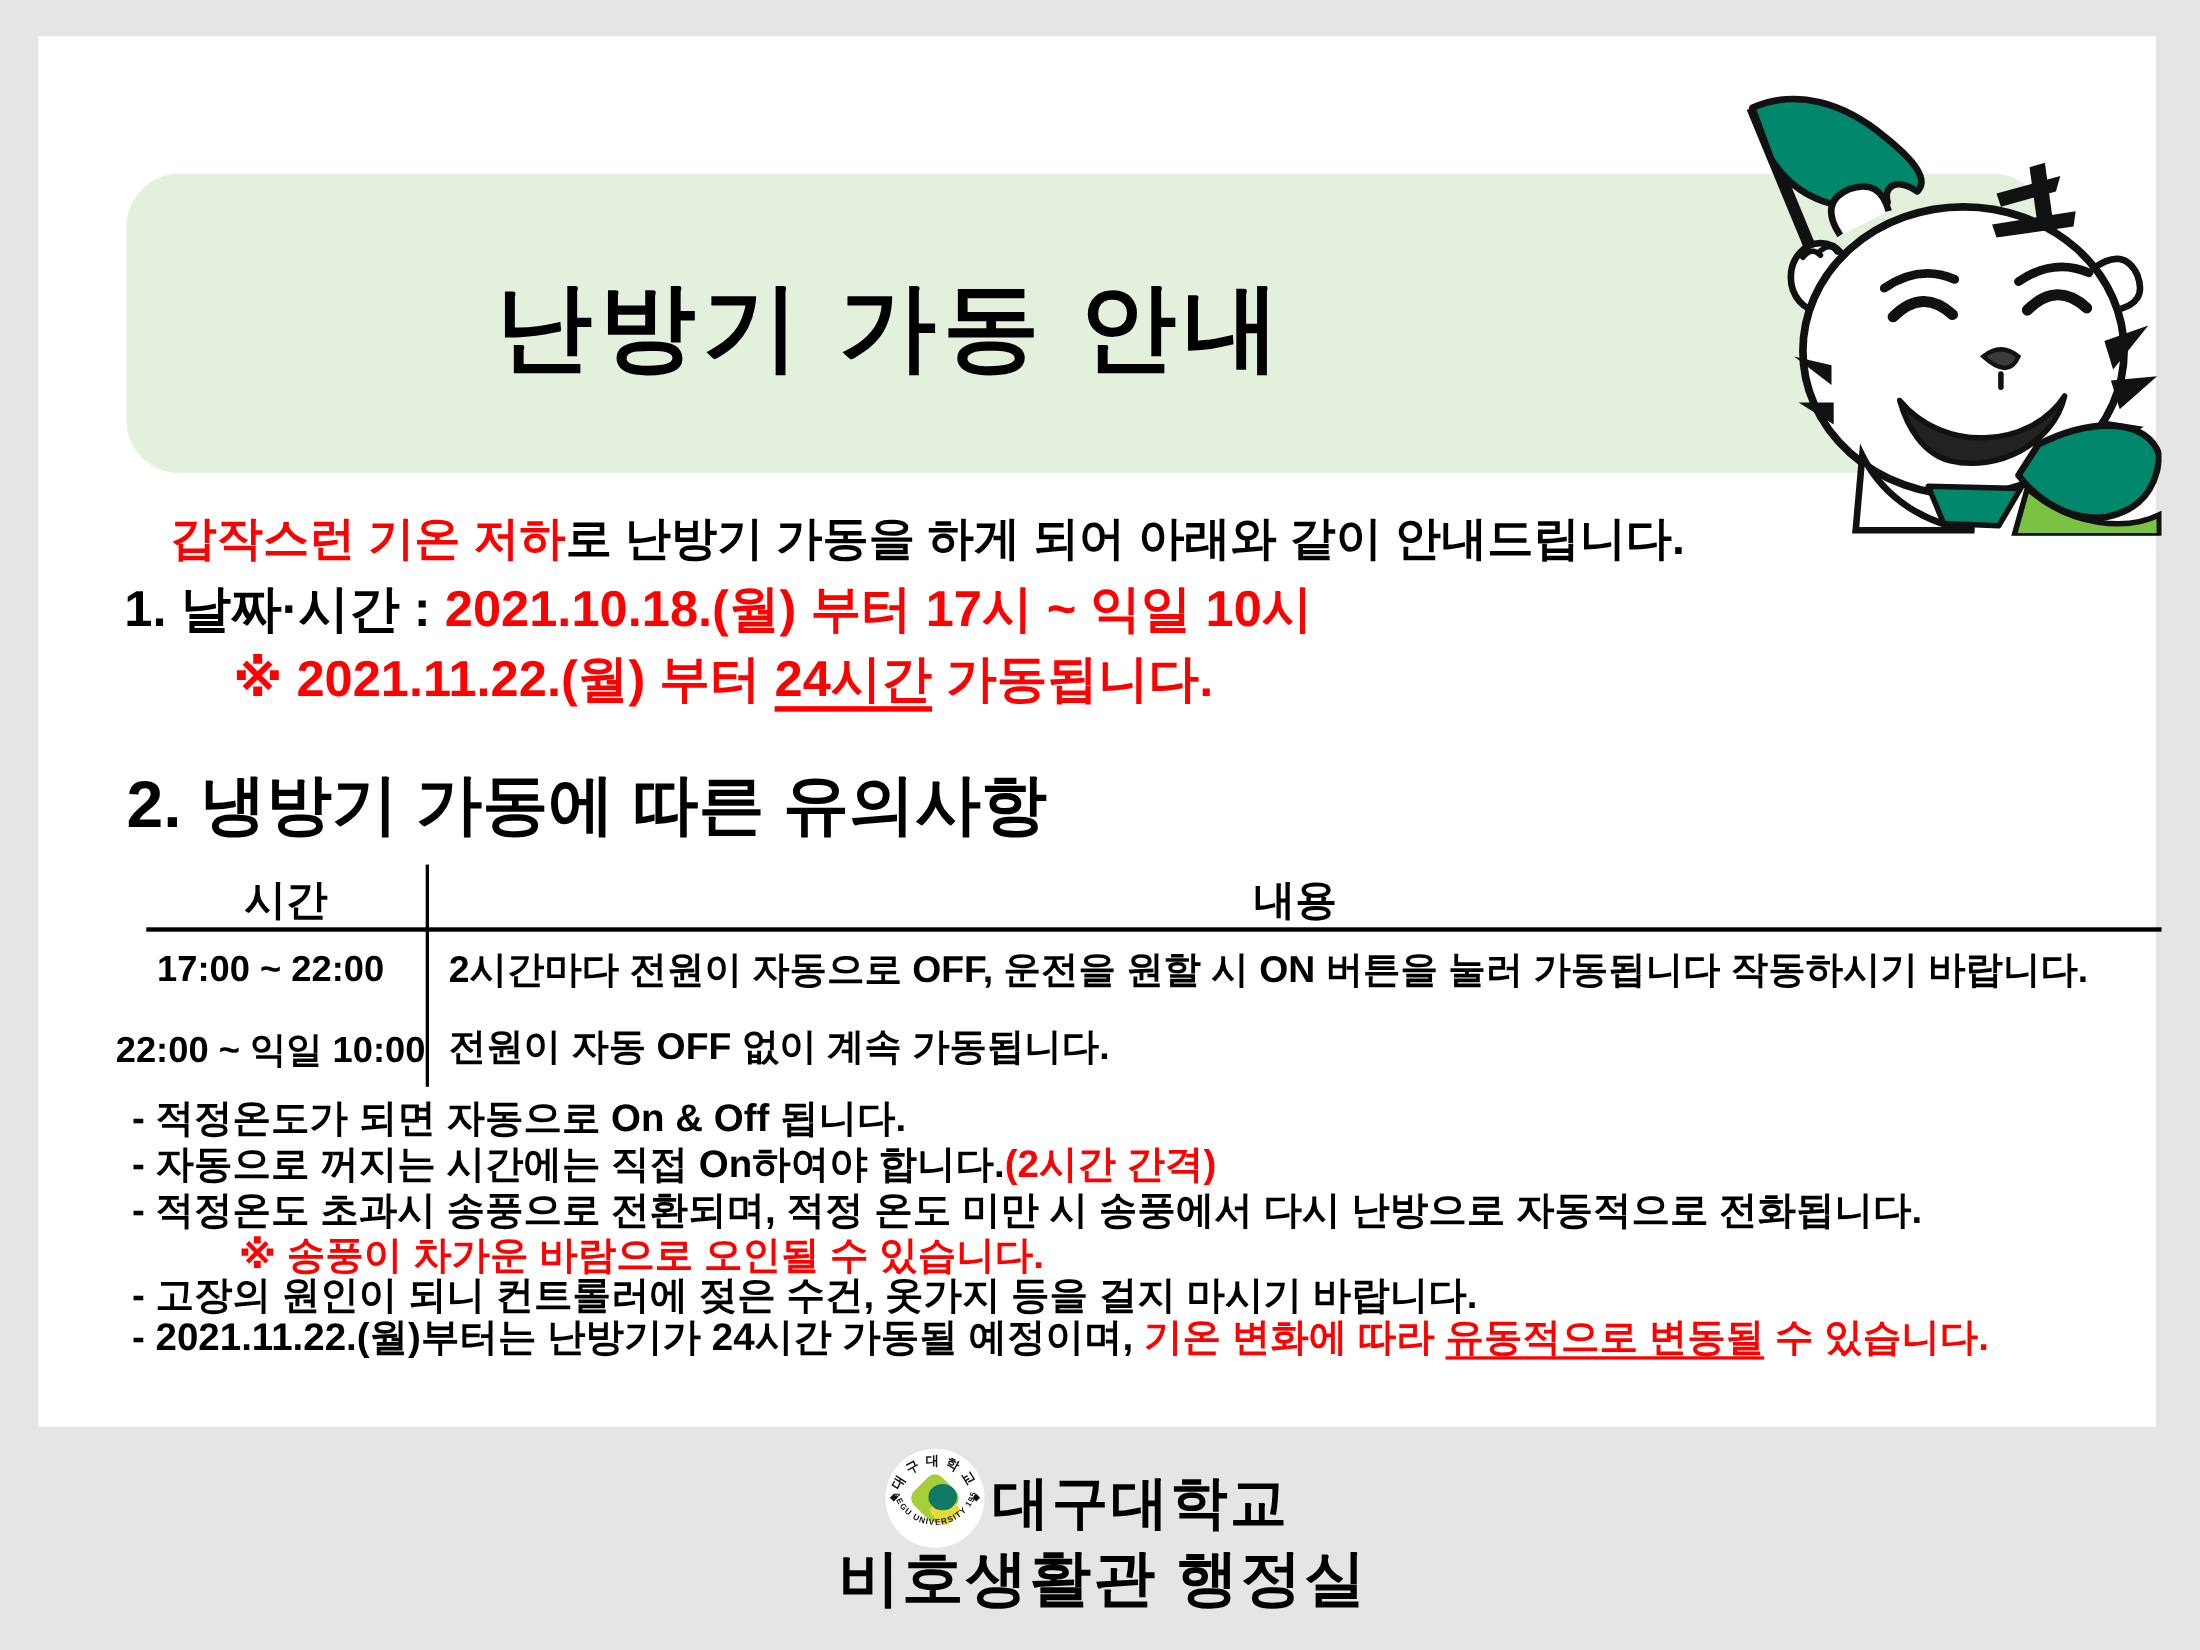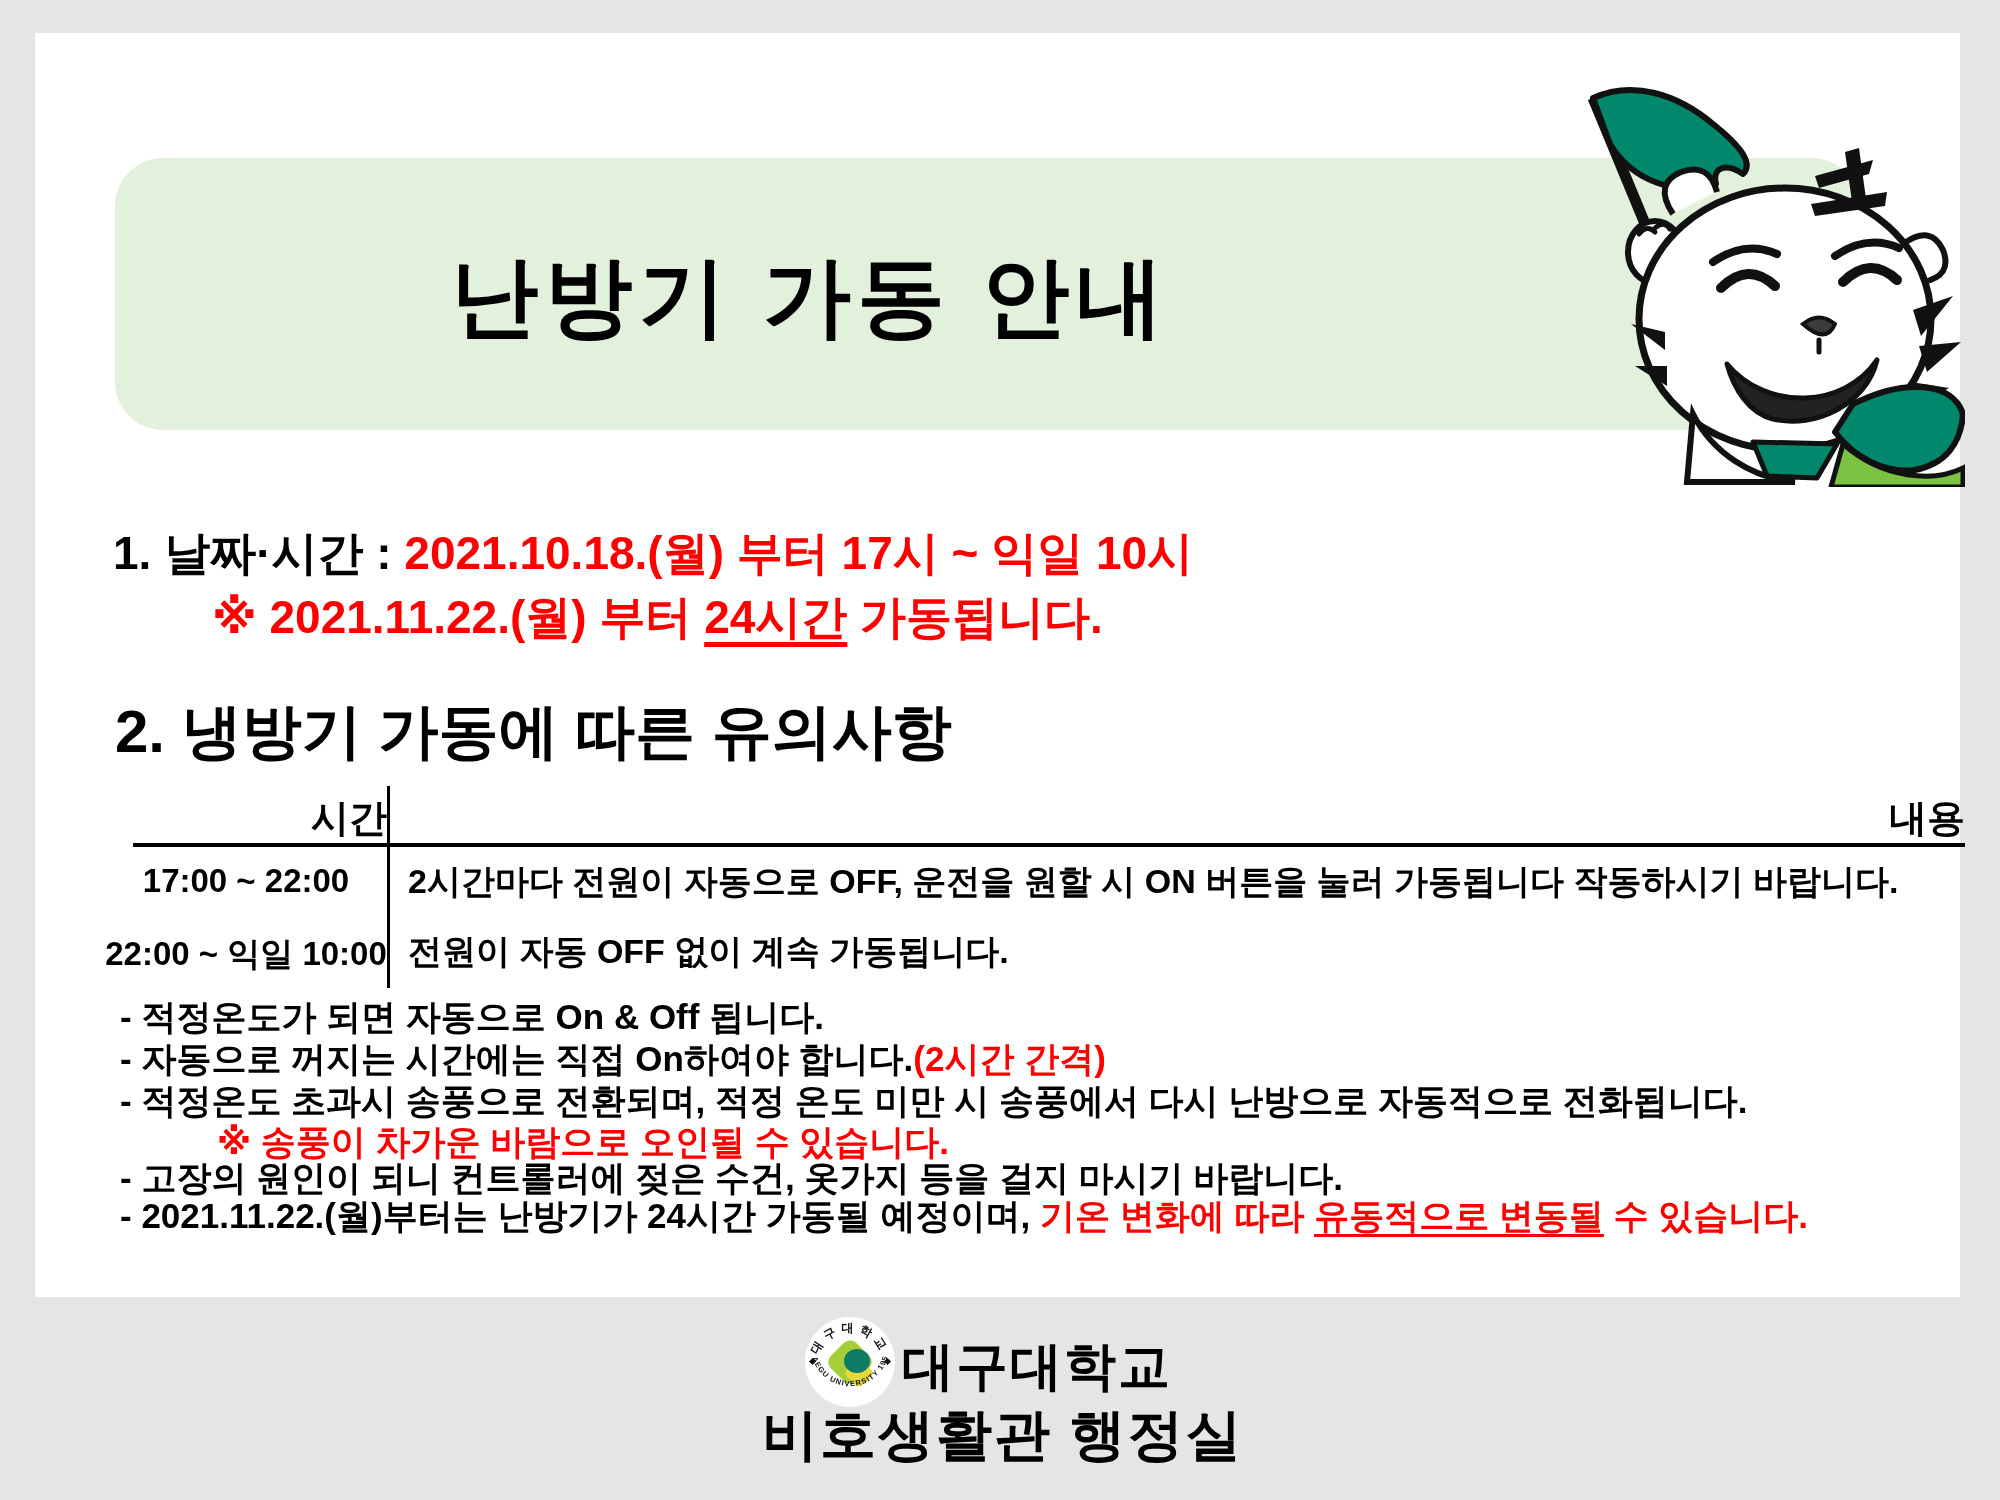--- a/index.html
+++ b/index.html
@@ -16,21 +16,21 @@
     font-size:88px;font-weight:900;letter-spacing:6px;white-space:nowrap;
   }
   .line{position:absolute;white-space:nowrap;line-height:1.15;}
   .red{color:#FF0000;}
   .ul-big{text-decoration:underline;text-decoration-thickness:5px;text-underline-offset:9px;}
   .ul-small{text-decoration:underline;text-decoration-thickness:3px;text-underline-offset:6px;}
   #intro{left:155px;top:466px;font-size:42px;}
   #item1{left:113px;top:527px;font-size:46px;}
   #item1-note{left:212px;top:591px;font-size:46px;}
   #sec2{left:115px;top:697px;font-size:60px;}
-  .th{position:absolute;font-size:38px;text-align:right;}
+  .th{position:absolute;font-size:38px;text-align:center;}
   #th-time{left:133px;top:793px;width:254px;}
   #th-content{left:390px;top:793px;width:1575px;}
   #hline{position:absolute;left:133px;top:843px;width:1832px;height:4px;background:#000;}
   #vline{position:absolute;left:387px;top:786px;width:3px;height:202px;background:#000;}
   .td-time{position:absolute;left:105px;width:282px;text-align:center;font-size:33px;white-space:nowrap;}
   .td-content{position:absolute;left:408px;font-size:34px;white-space:nowrap;}
   #r1-time{top:862px;}
   #r1-content{top:859px;}
   #r2-time{top:932px;}
   #r2-content{top:929px;}
@@ -90,20 +90,23 @@
     <polygon points="404,264 446,260 412,290" fill="#111"></polygon>
     <polygon points="396,300 434,306 402,324" fill="#111"></polygon>
 
     <path d="M238,360 L322,362 L302,396 L252,394 Z" fill="#00876C" stroke="#111" stroke-width="5" stroke-linejoin="round"></path>
     <path d="M338,322 C390,296 438,300 448,332 C446,362 430,382 400,388 C368,392 338,374 320,350 Z" fill="#00876C" stroke="#111" stroke-width="6" stroke-linejoin="round"></path>
     <path d="M328,362 C368,398 420,400 448,386 L448,405 L316,405 Z" fill="#7CC242" stroke="#111" stroke-width="5"></path>
 
     <path d="M178,332 C198,372 238,396 280,400 L172,400 Z" fill="#fff" stroke="#111" stroke-width="6"></path>
   </svg>
 
+  <div class="line" id="intro">
+    <span class="red">갑작스런 기온 저하</span><span>로 난방기 가동을 하게 되어 아래와 같이 안내드립니다.</span>
+  </div>
 
   <div class="line" id="item1">
     <span>1. 날짜·시간 : </span><span class="red">2021.10.18.(월) 부터 17시 ~ 익일 10시</span>
   </div>
   <div class="line red" id="item1-note">
     <span>※ 2021.11.22.(월) 부터 </span><span class="ul-big">24시간</span><span> 가동됩니다.</span>
   </div>
 
   <div class="line" id="sec2">2. 냉방기 가동에 따른 유의사항</div>
 

